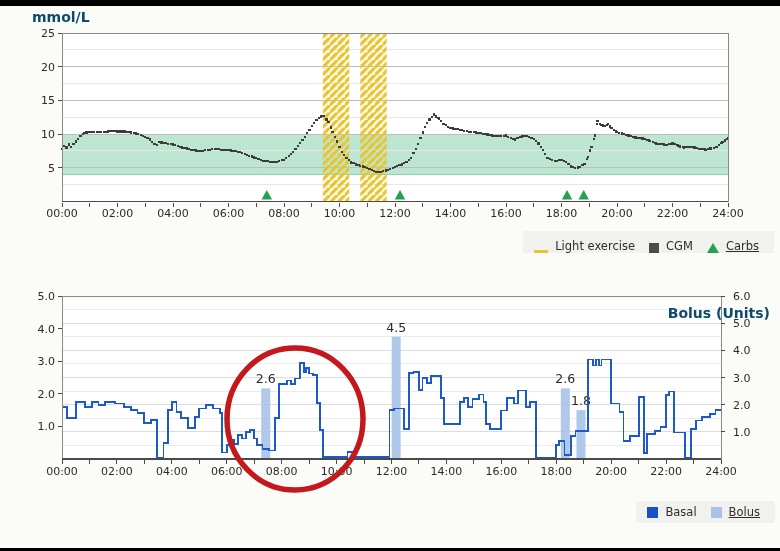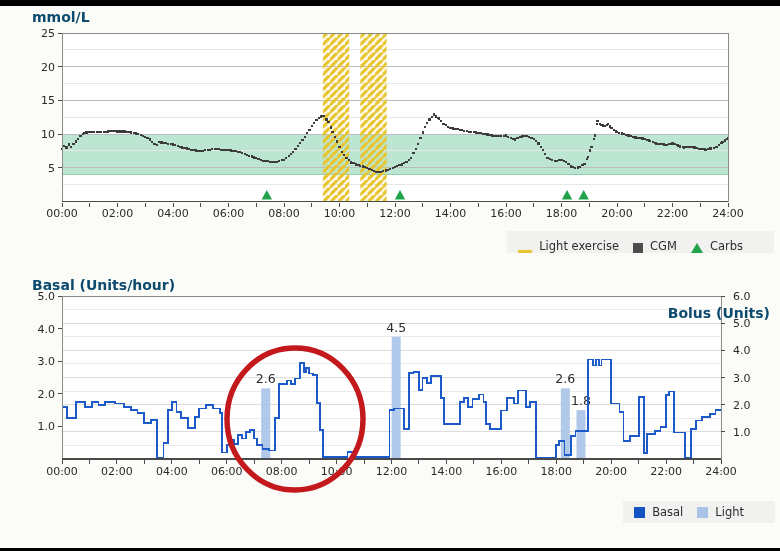--- a/index.html
+++ b/index.html
@@ -9,37 +9,36 @@
   .edge.top{top:0;height:6px;}
   .edge.bottom{bottom:0;height:3px;}
   .chart-title{position:absolute;font-size:14px;font-weight:bold;color:#0c4a6e;z-index:3;}
   #title-cgm{left:32px;top:9px;}
   #title-basal{left:32px;top:277px;}
   #title-bolus{right:10px;top:277px;margin-top:28px;}
   svg#chart-svg{position:absolute;left:0;top:0;z-index:1;}
   .legend{position:absolute;z-index:4;display:flex;align-items:center;
           background:#f1f1ef;height:22px;padding:0 11px;font-size:11.5px;color:#2d2d2d;}
   .legend .lbl{margin:0 14px 0 7px;}
-  .legend .lbl:last-child{margin-right:20px;}
+  .legend .lbl:last-child{margin-right:4px;text-decoration:underline;}
   #legend-cgm{top:231px;right:6px;align-items:flex-end;}
   #legend-insulin{top:501px;right:5px;}
   .sw-dash{width:14px;height:3px;border-radius:1px;}
   .sw-square{width:10px;height:10px;}
   .sw-square.big{width:11px;height:11px;}
   .sw-tri{width:0;height:0;border-left:6px solid transparent;border-right:6px solid transparent;
           border-bottom:10px solid #21a24b;}
 </style>
 </head>
 <body>
 
 <div class="screen">
   <div class="edge top"></div>
 
   <div class="chart-title" id="title-cgm">mmol/L</div>
-  <div class="chart-title" id="title-basal">Basal (Units/hour)</div>
   <div class="chart-title" id="title-bolus">Bolus (Units)</div>
 
   <svg id="chart-svg" width="780" height="551" viewBox="0 0 780 551">
       <rect x="62" y="33" width="666" height="168.5" fill="#ffffff"></rect>
       <rect x="62" y="134.1" width="666" height="40.44" fill="#bce6d1"></rect>
       <line x1="62" x2="728" y1="134.1" y2="134.1" stroke="#8fd0ae" stroke-width="1.2" shape-rendering="crispEdges"></line>
       <line x1="62" x2="728" y1="174.54" y2="174.54" stroke="#8fd0ae" stroke-width="1.2" shape-rendering="crispEdges"></line>
       <line x1="62" x2="728" y1="184.65" y2="184.65" stroke="#e7e7e7" stroke-width="1" shape-rendering="crispEdges"></line>
       <line x1="62" x2="728" y1="167.8" y2="167.8" stroke="#bdbdbd" stroke-width="1" shape-rendering="crispEdges"></line>
       <line x1="62" x2="728" y1="150.95" y2="150.95" stroke="#e7e7e7" stroke-width="1" shape-rendering="crispEdges"></line>
@@ -540,17 +539,17 @@
     <span class="sw-square" style="background: rgb(77, 77, 77);"></span>
     <span class="lbl">CGM</span>
     <span class="sw-tri" style="border-bottom-color: rgb(33, 162, 75);"></span>
     <span class="lbl">Carbs</span>
   </div>
 
   <div class="legend" id="legend-insulin">
     <span class="sw-square big" style="background: rgb(21, 83, 196);"></span>
     <span class="lbl">Basal</span>
     <span class="sw-square big" style="background: rgb(169, 195, 232);"></span>
-    <span class="lbl">Light</span>
+    <span class="lbl">Bolus</span>
   </div>
 
   <div class="edge bottom"></div>
 </div>
 
 </body></html>

